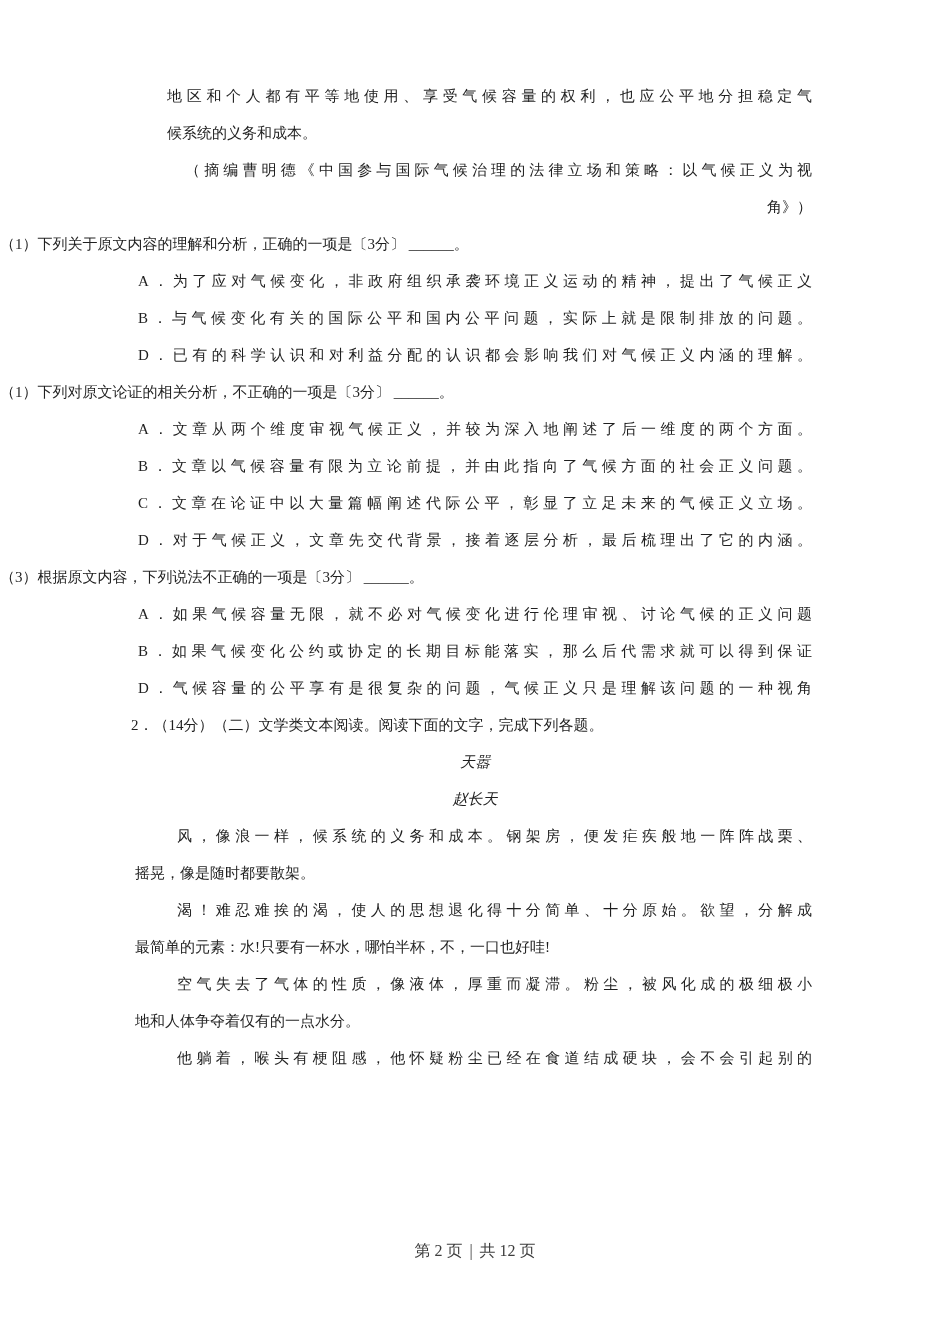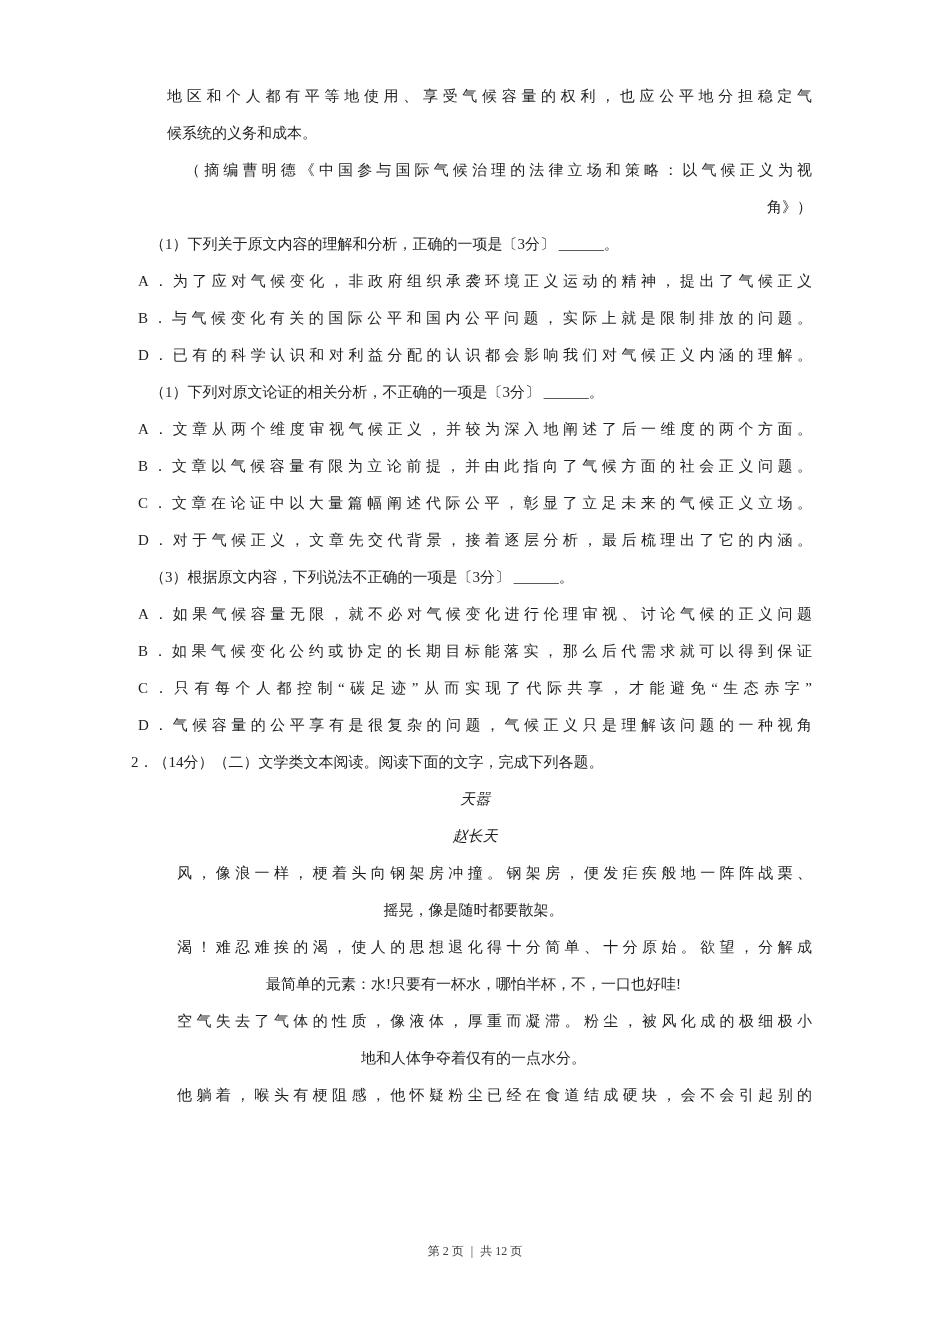--- a/index.html
+++ b/index.html
@@ -29,34 +29,34 @@
   .line.full {
     white-space: normal;
     text-align: justify;
     text-align-last: justify;
     overflow: hidden;
   }
   
   .s-quote-continuation { margin-left: 167px; }
   .s-citation           { margin-left: 185px; }
   .s-citation-end       { margin-left: 185px; text-align: right; }
-  .s-question           { margin-left: 150px; }
+  .s-question           { }
   .s-option             { margin-left: 138px; }
   .s-section            { margin-left: 131px; }
   .s-title              { margin-left: 138px; text-align: center; font-style: italic; }
   .s-para-first         { margin-left: 177px; }
-  .s-para-cont          { margin-left: 135px; text-align: center; }
+  .s-para-cont          { margin-left: 135px; }
 
   .footer {
     position: absolute;
     top: 1240px;
     left: 0;
     width: 100%;
     text-align: center;
-    font-size: 12px;
+    font-size: 16px;
     color: #3d3d3d;
     line-height: 22px;
   }
   .footer .sep {
     margin: 0 7px;
     color: #3d3d3d;
   }
 </style>
 </head>
 <body>
@@ -72,26 +72,25 @@
       <div class="line s-option full">B．与气候变化有关的国际公平和国内公平问题，实际上就是限制排放的问题。</div>
       <div class="line s-option full">D．已有的科学认识和对利益分配的认识都会影响我们对气候正义内涵的理解。</div>
       <div class="line s-question">（1）下列对原文论证的相关分析，不正确的一项是〔3分〕 ______。</div>
       <div class="line s-option full">A．文章从两个维度审视气候正义，并较为深入地阐述了后一维度的两个方面。</div>
       <div class="line s-option full">B．文章以气候容量有限为立论前提，并由此指向了气候方面的社会正义问题。</div>
       <div class="line s-option full">C．文章在论证中以大量篇幅阐述代际公平，彰显了立足未来的气候正义立场。</div>
       <div class="line s-option full">D．对于气候正义，文章先交代背景，接着逐层分析，最后梳理出了它的内涵。</div>
       <div class="line s-question">（3）根据原文内容，下列说法不正确的一项是〔3分〕 ______。</div>
       <div class="line s-option full">A．如果气候容量无限，就不必对气候变化进行伦理审视、讨论气候的正义问题</div>
       <div class="line s-option full">B．如果气候变化公约或协定的长期目标能落实，那么后代需求就可以得到保证</div>
-      <div class="line s-option full">C．只有每个人都控制“碳足迹”从而实现了代际共享，才能避免“生态赤字”</div>
       <div class="line s-option full">D．气候容量的公平享有是很复杂的问题，气候正义只是理解该问题的一种视角</div>
       <div class="line s-section">2．（14分）（二）文学类文本阅读。阅读下面的文字，完成下列各题。</div>
       <div class="line s-title">天嚣</div>
       <div class="line s-title">赵长天</div>
-      <div class="line s-para-first full">风，像浪一样，梗着头向钢架房冲撞。钢架房，便发疟疾般地一阵阵战栗、</div>
+      <div class="line s-para-first full">风，像浪一样，候系统的义务和成本。钢架房，便发疟疾般地一阵阵战栗、</div>
       <div class="line s-para-cont">摇晃，像是随时都要散架。</div>
       <div class="line s-para-first full">渴！难忍难挨的渴，使人的思想退化得十分简单、十分原始。欲望，分解成</div>
       <div class="line s-para-cont">最简单的元素：水!只要有一杯水，哪怕半杯，不，一口也好哇!</div>
       <div class="line s-para-first full">空气失去了气体的性质，像液体，厚重而凝滞。粉尘，被风化成的极细极小</div>
       <div class="line s-para-cont">地和人体争夺着仅有的一点水分。</div>
       <div class="line s-para-first full">他躺着，喉头有梗阻感，他怀疑粉尘已经在食道结成硬块，会不会引起别的</div>
     </div>
 
   <div class="footer">
     <span>第 2 页</span><span class="sep">|</span><span>共 12 页</span>

